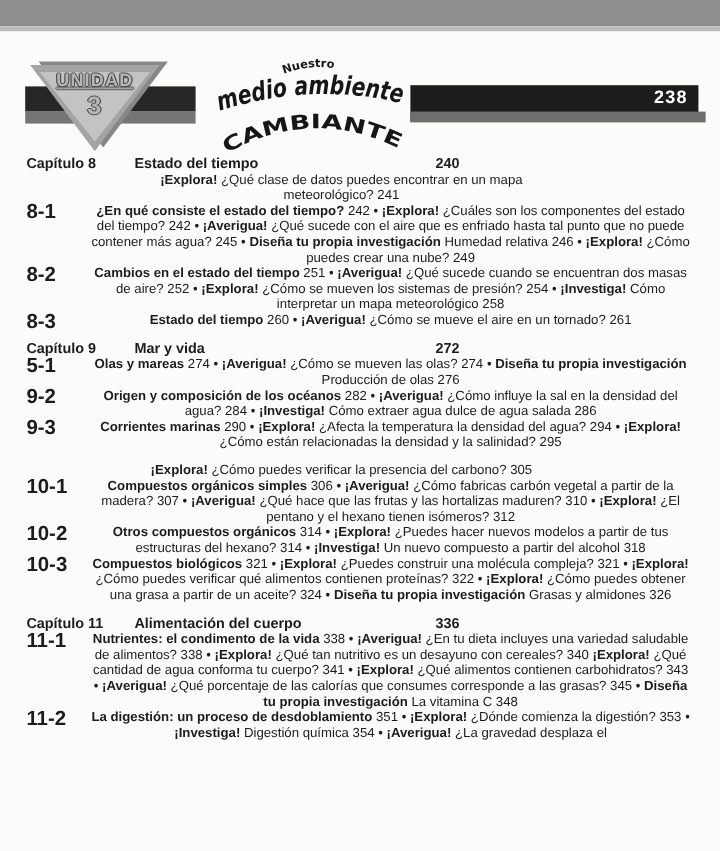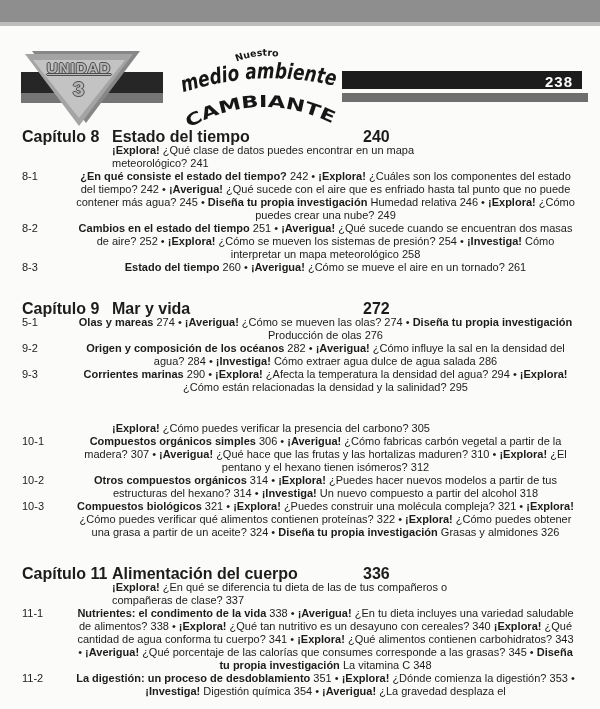--- a/index.html
+++ b/index.html
@@ -30,38 +30,38 @@
                 clip-path: polygon(0 0, 100% 0, 50% 100%); background: #c3c3c3; }
   .unit-text { position: absolute; width: 100%; text-align: center;
                font-weight: bold; color: #b6b6b6; letter-spacing: 1px;
                text-shadow: -1px 0 #4e4e4e, 1px 0 #4e4e4e, 0 -1px #4e4e4e, 0 1px #4e4e4e; }
   .unit-line1 { top: 5px;  font-size: 15px; text-decoration: underline; }
   .unit-line2 { top: 23px; font-size: 21px; }
 
   .logo-art { position: absolute; left: 181px; top: 41px; width: 158px; height: 94px; }
   .logo-art text { fill: #161616; font-family: "DejaVu Sans", sans-serif; }
 
-  .right-bar-dark { position: absolute; left: 342px; top: 71px; width: 240px; height: 18px;
+  .right-bar-dark { position: absolute; left: 342px; top: 71px; width: 240px; height: 30px;
                     background: #1c1c1c; text-align: right; }
   .right-bar-dark .pg { color: #ffffff; font-weight: bold; font-size: 15px;
                         line-height: 22px; padding-right: 9px; letter-spacing: 1px;
                         display: inline-block; }
   .right-bar-gray { position: absolute; left: 342px; top: 93px; width: 246px; height: 9px; background: #6e6e6e; }
 
   
   .toc-content { padding: 2px 22px 0 22px; font-size: 11px; line-height: 13px; }
   .chapter { margin: 0; }
-  .chapter + .chapter { margin-top: 28px; }
-  .chapter-head { position: relative; height: 14px; font-size: 16px; font-weight: bold; }
+  .chapter + .chapter { margin-top: 10px; }
+  .chapter-head { position: relative; height: 14px; font-size: 12px; font-weight: bold; }
   .ch-label { position: absolute; left: 0; }
   .ch-title { position: absolute; left: 90px; }
   .ch-page  { position: absolute; left: 341px; }
-  .chapter-intro { margin: 0 0 0 90px; max-width: 345px; }
+  .chapter-intro { margin: 0 0 0 90px; max-width: 345px; text-align: center; }
   .toc-section { position: relative; margin: 0; }
-  .sec-num { position: absolute; left: 0; top: 0; font-weight: normal; font-size: 11px; }
+  .sec-num { position: absolute; left: 0; top: 0; font-weight: bold; font-size: 17px; }
   .sec-text { margin: 0 2px 0 53px; text-align: center; }
   b { font-weight: bold; }
 </style>
 </head>
 <body>
 
 <header class="page-header">
   <div class="scan-bar-top"></div>
   <div class="scan-bar-edge"></div>
 
@@ -169,21 +169,20 @@
   </div>
 </div>
   </section>
 
   <section class="chapter">
     <div class="chapter-head">
       <span class="ch-label">Capítulo 11</span>
       <span class="ch-title">Alimentación del cuerpo</span>
       <span class="ch-page">336</span>
     </div>
-    <p class="chapter-intro"><b>¡Explora!</b><span> ¿En qué se diferencia tu dieta de las de tus compañeros o compañeras de clase? 337</span></p>
     <div class="sections">
   <div class="toc-section">
     <span class="sec-num">11-1</span>
     <p class="sec-text"><b>Nutrientes: el condimento de la vida</b><span> 338 • </span><b>¡Averigua!</b><span> ¿En tu dieta incluyes una variedad saludable de alimentos? 338 • </span><b>¡Explora!</b><span> ¿Qué tan nutritivo es un desayuno con cereales? 340 </span><b>¡Explora!</b><span> ¿Qué cantidad de agua conforma tu cuerpo? 341 • </span><b>¡Explora!</b><span> ¿Qué alimentos contienen carbohidratos? 343 • </span><b>¡Averigua!</b><span> ¿Qué porcentaje de las calorías que consumes corresponde a las grasas? 345 • </span><b>Diseña tu propia investigación</b><span> La vitamina C 348</span></p>
   </div>
 
   <div class="toc-section">
     <span class="sec-num">11-2</span>
     <p class="sec-text"><b>La digestión: un proceso de desdoblamiento</b><span> 351 • </span><b>¡Explora!</b><span> ¿Dónde comienza la digestión? 353 • </span><b>¡Investiga!</b><span> Digestión química 354 • </span><b>¡Averigua!</b><span> ¿La gravedad desplaza el</span></p>
   </div>

